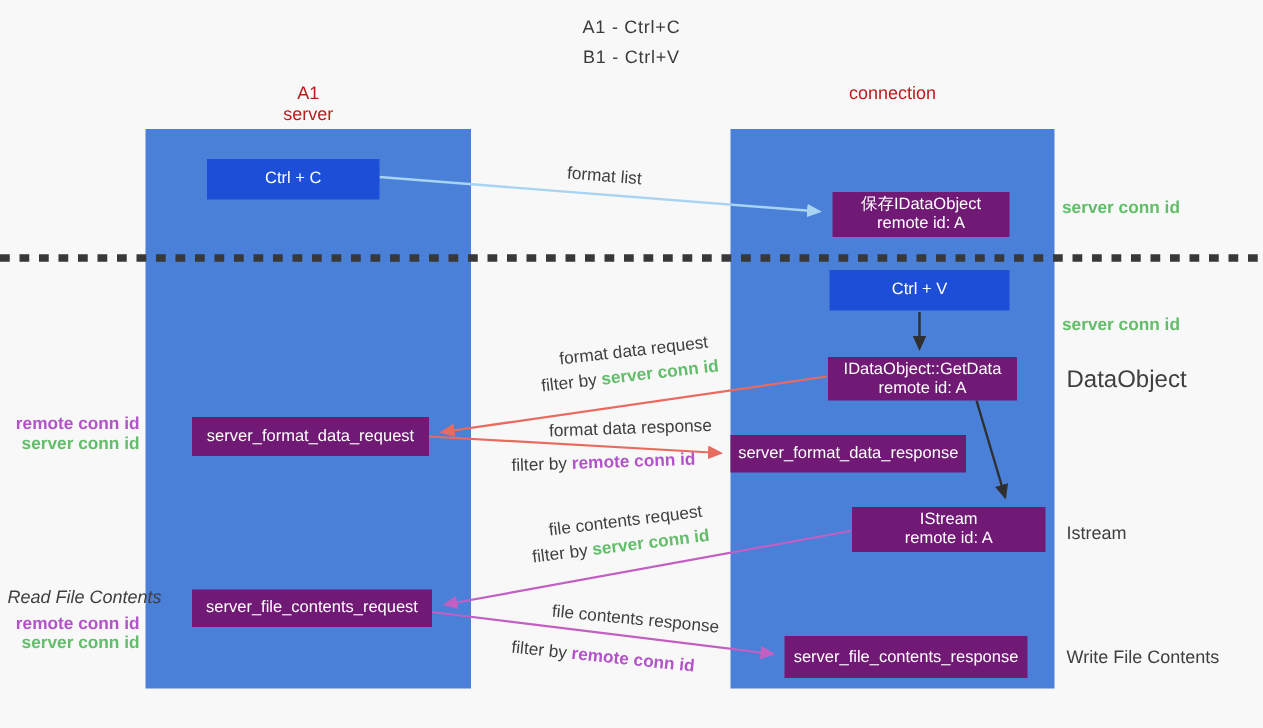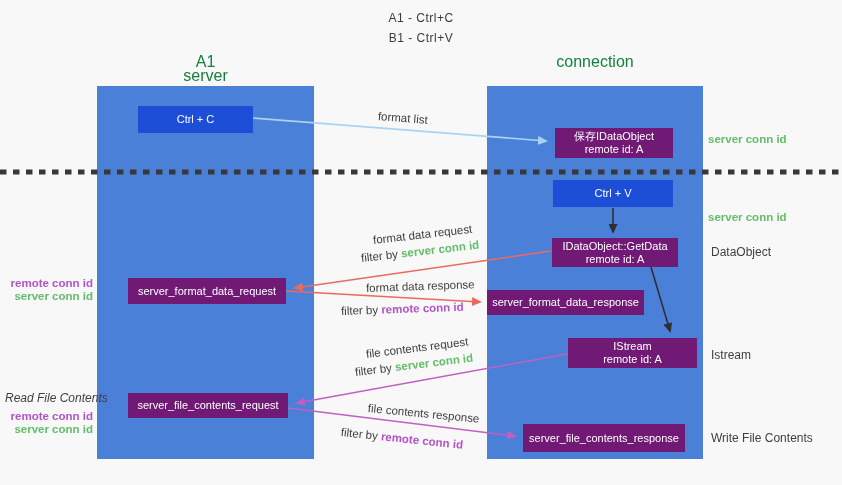--- a/index.html
+++ b/index.html
@@ -4,22 +4,22 @@
 <style>
   html,body{margin:0;padding:0;background:#f8f8f8;}
   .canvas{
     position:relative;width:842px;height:485px;overflow:hidden;
     background:#f8f8f8;
     font-family:"Liberation Sans", sans-serif;
     color:#3f3f3f;
   }
   .title{position:absolute;left:0;top:8px;width:842px;text-align:center;
     font-size:12px;line-height:20px;color:#3b3b3b;letter-spacing:0.5px;}
-  .lane-header{position:absolute;top:55px;text-align:center;font-size:16px;
-    line-height:14px;color:#15803d;}
+  .lane-header{position:absolute;top:55px;text-align:center;font-size:12px;
+    line-height:14px;color:#b91c1c;}
   .lane{position:absolute;background:#4a80d8;z-index:1;}
   svg.arrows{position:absolute;left:0;top:0;z-index:2;}
   .box{position:absolute;z-index:3;display:flex;flex-direction:column;
     align-items:center;justify-content:center;color:#ffffff;
     font-size:11px;line-height:13px;text-align:center;white-space:nowrap;}
   .box.green{background:#1d4ed8;}
   .box.orange{background:#701a75;}
   .lbl{position:absolute;z-index:3;font-size:11.5px;white-space:nowrap;}
   .lbl-dark{color:#3f3f3f;}
   .lbl-green{color:#63bd6a;font-weight:bold;}
@@ -117,21 +117,21 @@
   <div class="box orange" style="left:523px;top:424px;width:162px;height:28px;">
     <span>server_file_contents_response</span>
   </div>
 
   <div class="box orange" style="left:128px;top:393px;width:160px;height:25px;">
     <span>server_file_contents_request</span>
   </div>
 
   <div class="lbl lbl-green" style="left:708px;top:133px;">server conn id</div>
   <div class="lbl lbl-green" style="left:708px;top:211px;">server conn id</div>
-  <div class="lbl lbl-dark" style="left:711px;top:245px;font-size:12px;">DataObject</div>
+  <div class="lbl lbl-dark" style="left:711px;top:245px;font-size:16px;">DataObject</div>
   <div class="lbl lbl-dark" style="left:711px;top:348px;font-size:12px;">Istream</div>
   <div class="lbl lbl-dark" style="left:711px;top:431px;font-size:12px;">Write File Contents</div>
 
   <div class="left-ids" style="top:277px;">
     <div class="lbl-purple">remote conn id</div>
     <div class="lbl-green">server conn id</div>
   </div>
   <div class="lbl lbl-dark" style="left:5px;top:391px;font-size:12px;font-style:italic;">Read File Contents</div>
   <div class="left-ids" style="top:410px;">
     <div class="lbl-purple">remote conn id</div>

